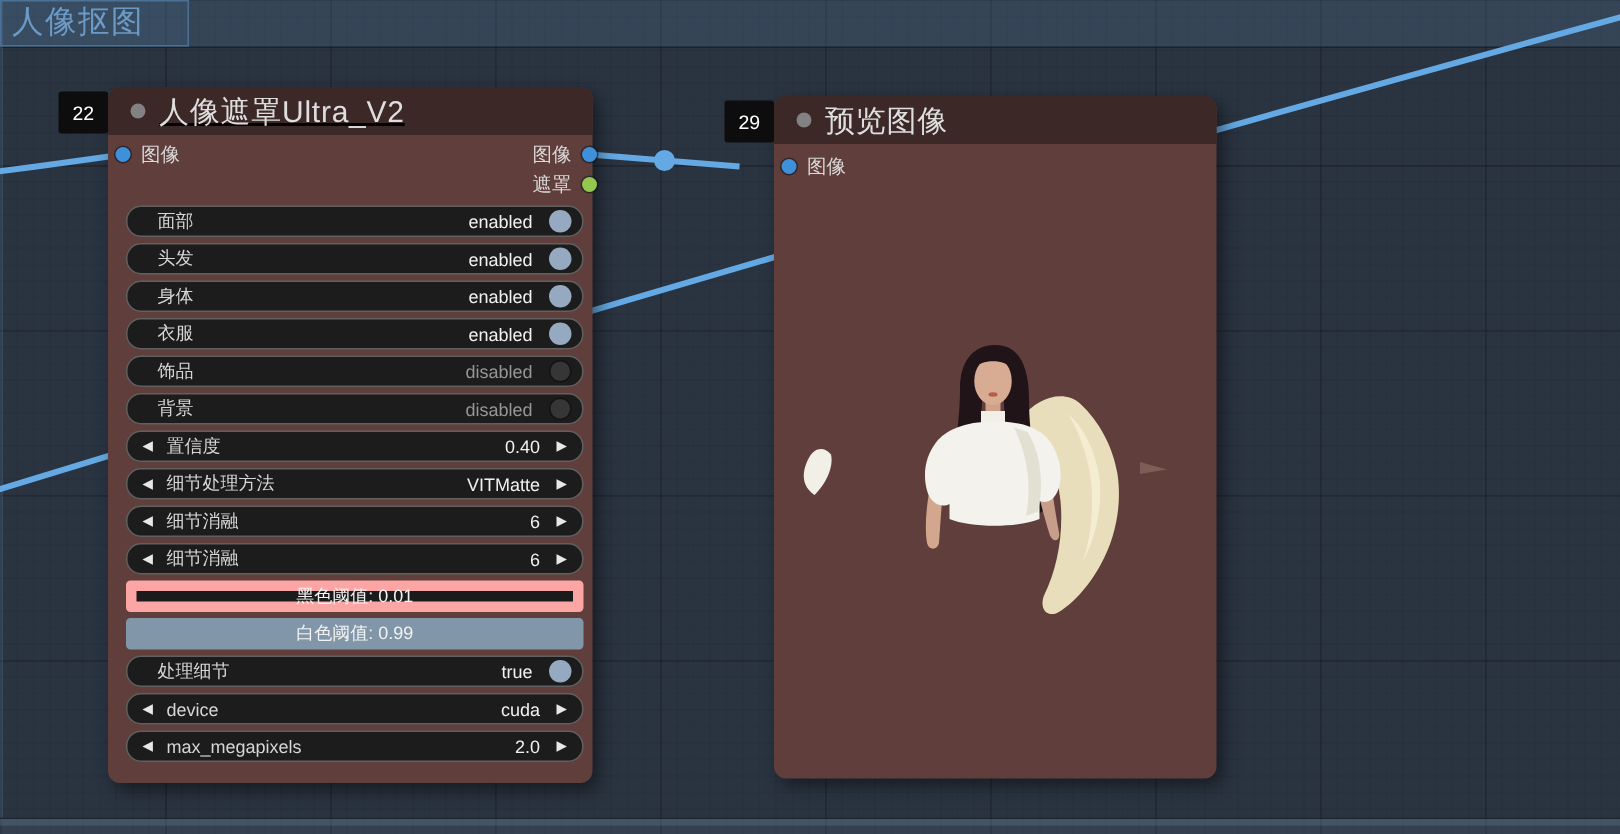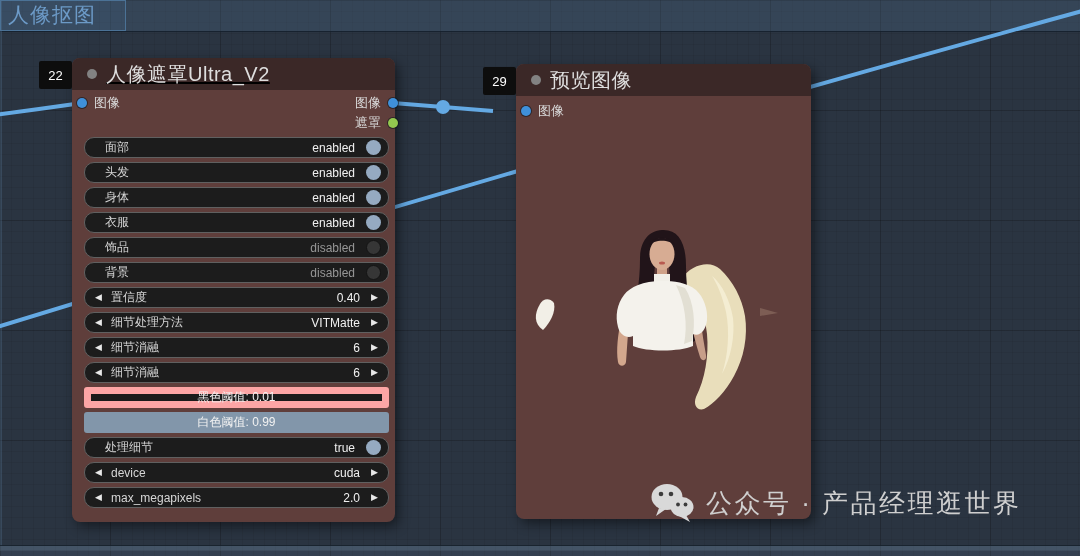--- a/index.html
+++ b/index.html
@@ -203,27 +203,14 @@
 
       <path d="M105 256 C102 270 100 286 102 298 C103 303 109 303 110 298 C111 284 112 268 113 258 Z" fill="#d3a78d"></path>
       <path d="M175 260 C178 272 181 284 184 293 C186 298 191 297 190 291 C188 280 186 268 185 258 Z" fill="#c79e89"></path>
 
       <path d="M138 210 L154 210 L154 220 L138 220 Z" fill="#f1efe8"></path>
       <path d="M146 217 C127 217 114 223 108 231 C101 240 99 252 102 263 C104 271 111 275 117 272 L117 282 C131 288 163 288 177 282 L177 270 C184 273 190 266 191 256 C192 246 188 233 180 226 C170 218 158 217 146 217 Z" fill="#f4f2ec"></path>
       <path d="M160 221 C169 239 172 261 168 280 L176 277 C180 259 178 238 169 224 Z" fill="#e2dfd3"></path>
     </svg>
   </div>
 
-  <div class="watermark">
-    <svg width="46" height="40" viewBox="0 0 46 40">
-      <ellipse cx="17" cy="14" rx="15.5" ry="13" fill="#d9d9d9"></ellipse>
-      <polygon points="9,25 6,33 16,26" fill="#d9d9d9"></polygon>
-      <circle cx="11" cy="11" r="2.3" fill="#3c3c3c"></circle>
-      <circle cx="21" cy="11" r="2.3" fill="#3c3c3c"></circle>
-      <ellipse cx="32" cy="24" rx="11.5" ry="10" fill="#d9d9d9"></ellipse>
-      <polygon points="36,32 40,39 29,33" fill="#d9d9d9"></polygon>
-      <circle cx="28" cy="21.5" r="1.9" fill="#3c3c3c"></circle>
-      <circle cx="35.5" cy="21.5" r="1.9" fill="#3c3c3c"></circle>
-    </svg>
-    <span class="wm-text">公众号 · 产品经理逛世界</span>
-  </div>
 
 </div>
 
 </body></html>

